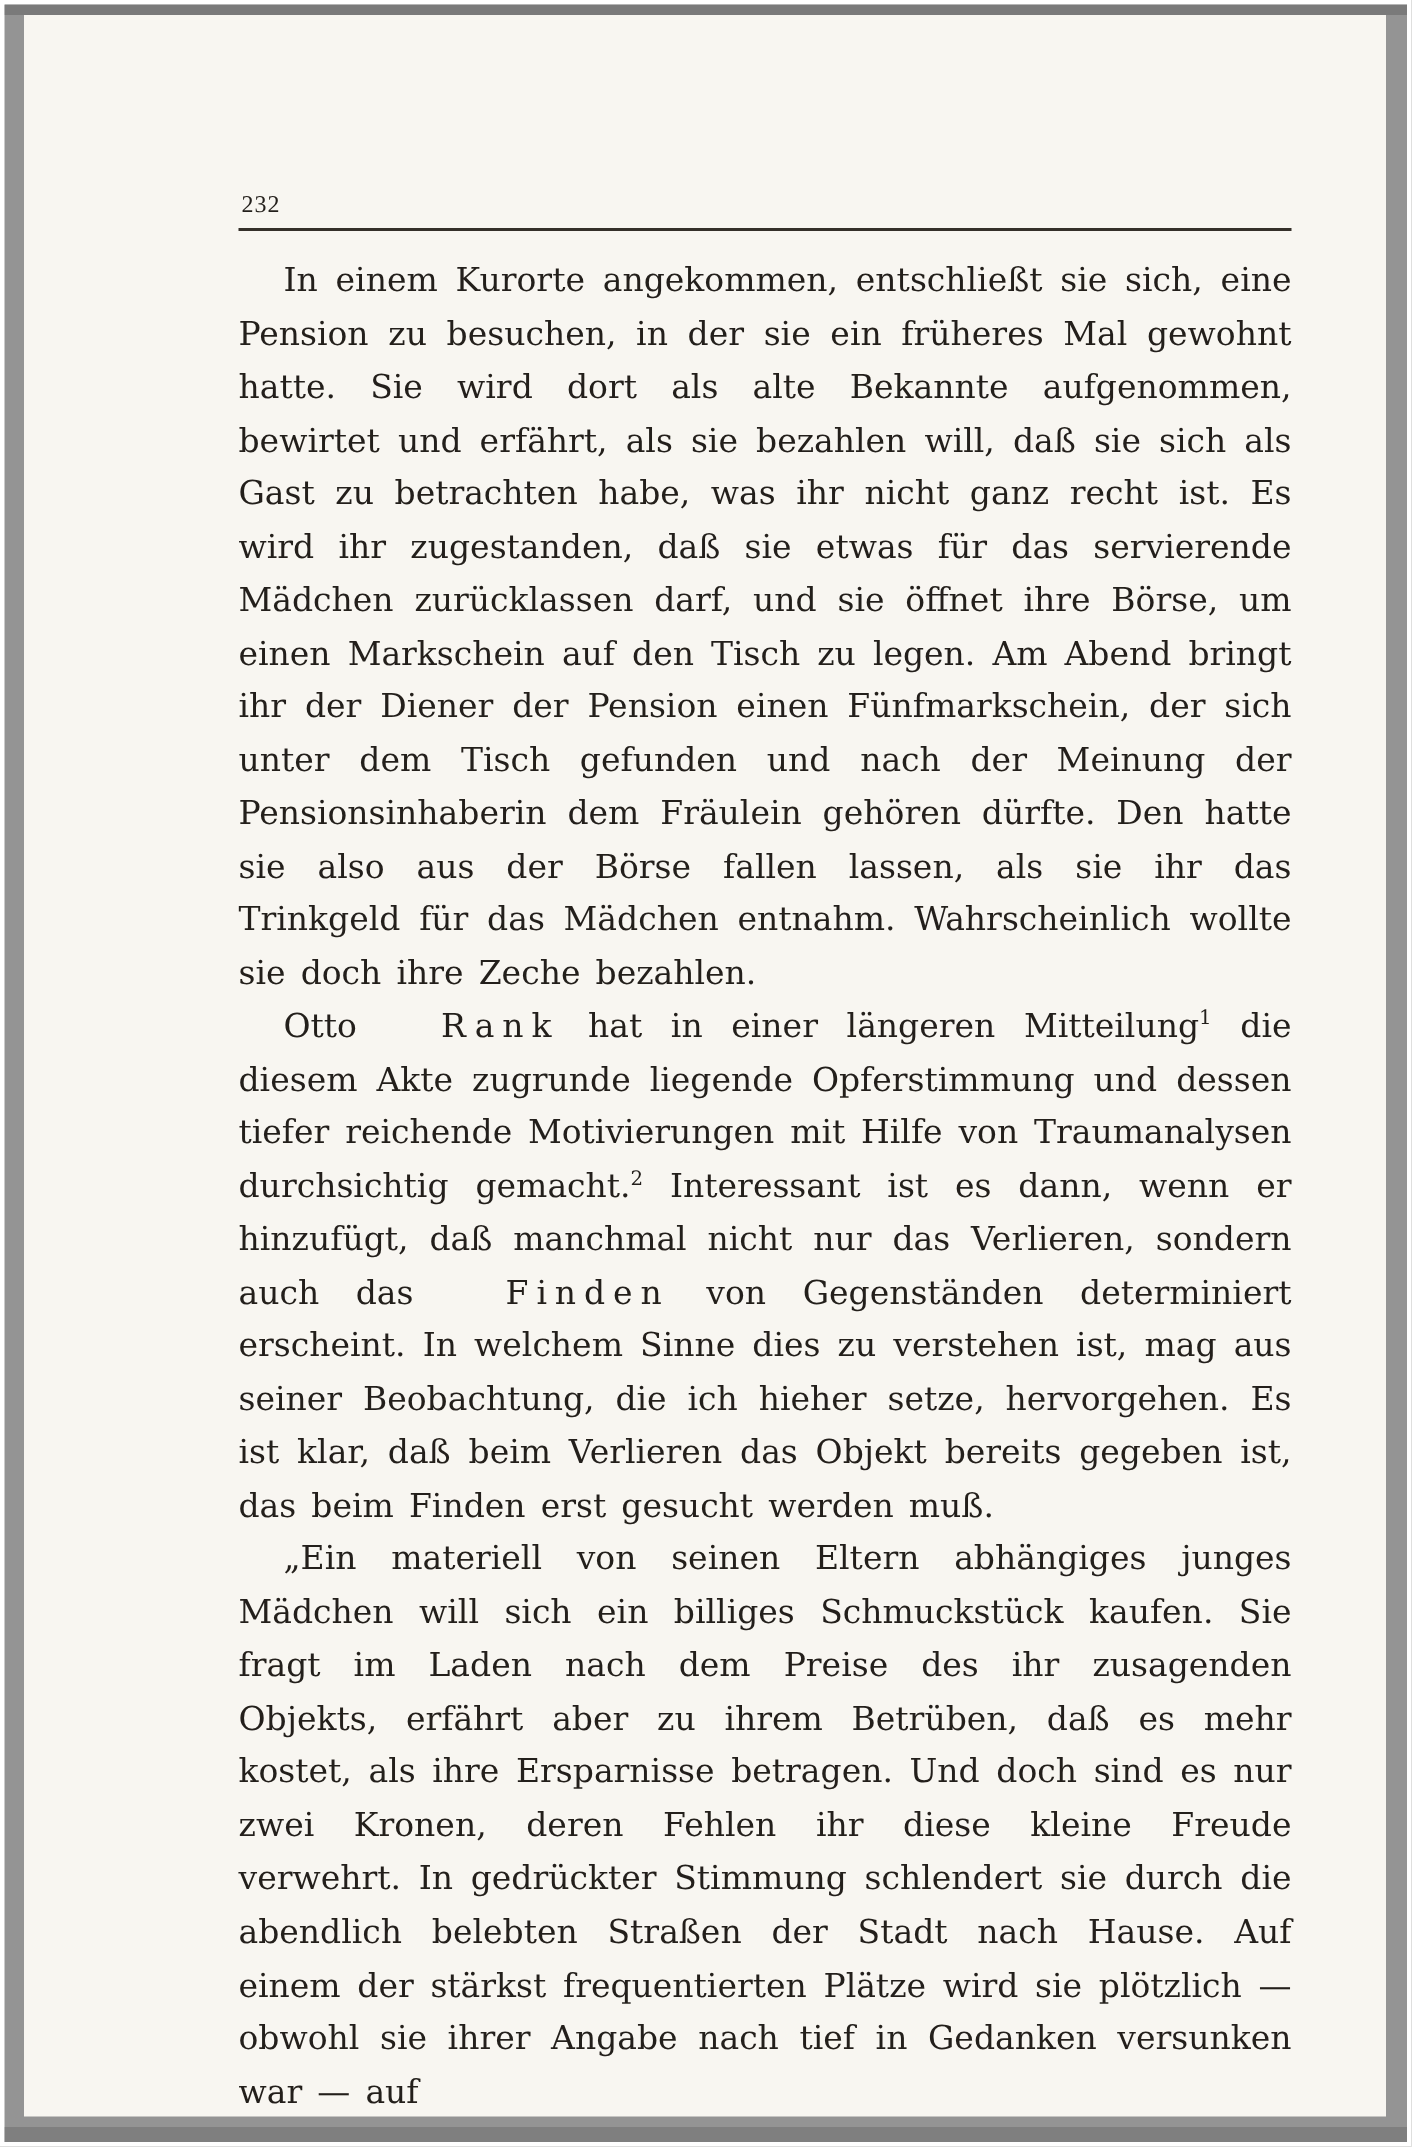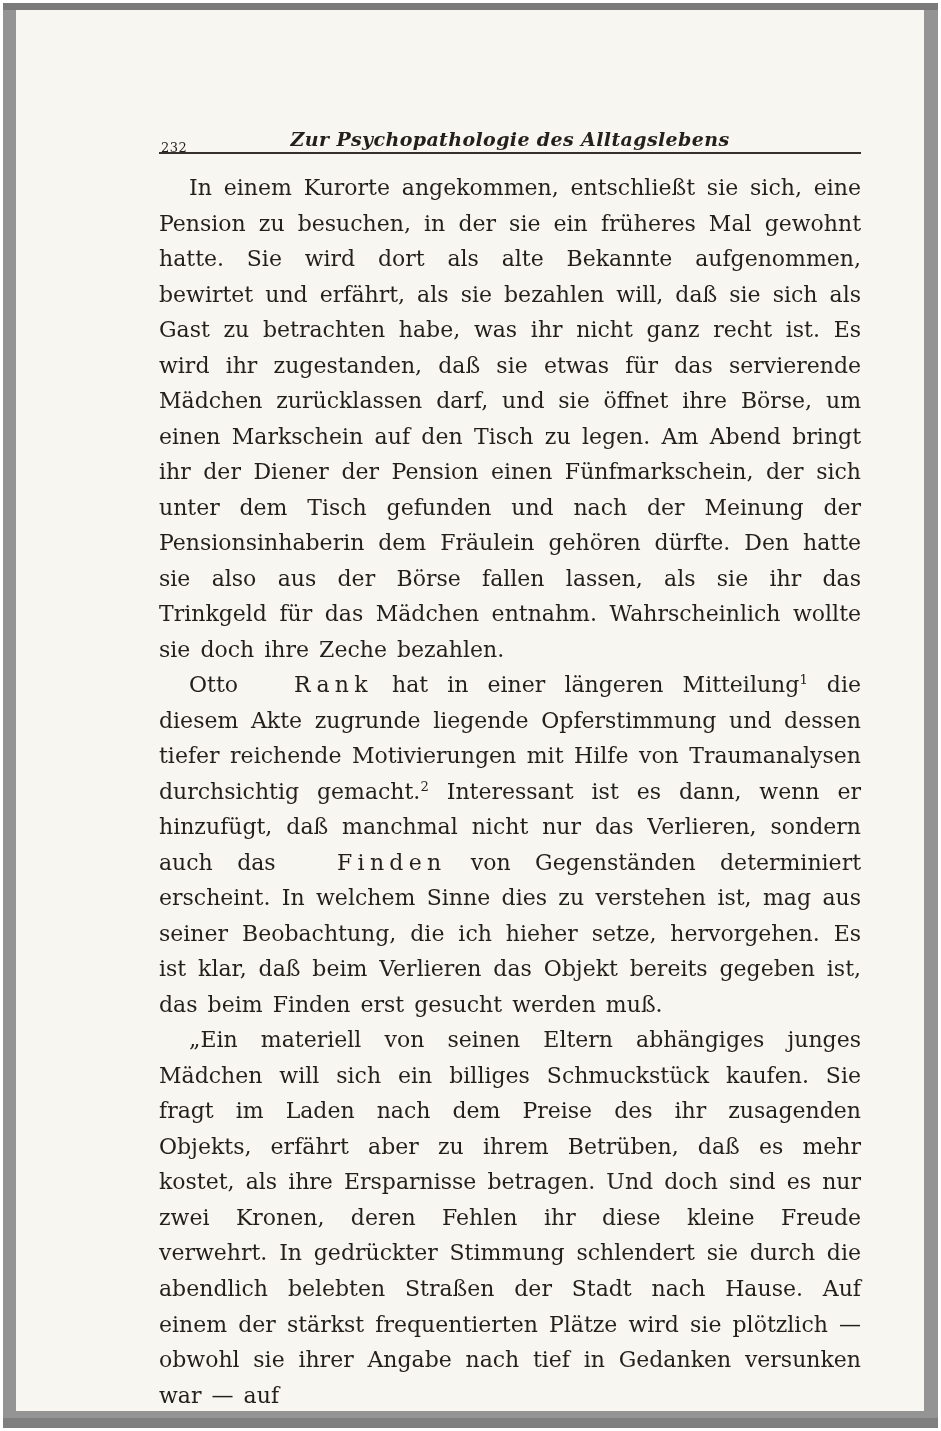--- a/index.html
+++ b/index.html
@@ -45,23 +45,24 @@
   .page-header {
     position: relative;
     padding-bottom: 7px;
     border-bottom: 2px solid #35302a;
     margin-bottom: 16px;
     height: 26px;
   }
   .page-number {
     position: absolute;
     left: 2px;
-    top: 12px;
-    font-size: 13px;
+    top: 0;
+    font-size: 16px;
     letter-spacing: 0.04em;
+    font-family: Liberation Serif, serif;
   }
   .running-title {
     display: block;
     text-align: center;
     font-style: italic;
     font-weight: bold;
     font-size: 19px;
     letter-spacing: 0.02em;
   }
   .page-body p.para {
@@ -100,21 +101,20 @@
   }
 </style>
 </head>
 <body>
 
 <div class="scan">
   <main class="page">
 
     <header class="page-header">
       <span class="page-number">232</span>
-      <span class="running-title">Zur Psychopathologie des Alltagslebens</span>
     </header>
 
     <section class="page-body" id="page-body">
         <p class="para"><span>In einem Kurorte angekommen, entschließt sie sich, eine Pension zu besuchen, in der sie ein früheres Mal gewohnt hatte. Sie wird dort als alte Bekannte aufgenommen, bewirtet und erfährt, als sie bezahlen will, daß sie sich als Gast zu betrachten habe, was ihr nicht ganz recht ist. Es wird ihr zugestanden, daß sie etwas für das servierende Mädchen zurücklassen darf, und sie öffnet ihre Börse, um einen Markschein auf den Tisch zu legen. Am Abend bringt ihr der Diener der Pension einen Fünfmarkschein, der sich unter dem Tisch gefunden und nach der Meinung der Pensionsinhaberin dem Fräulein gehören dürfte. Den hatte sie also aus der Börse fallen lassen, als sie ihr das Trinkgeld für das Mädchen entnahm. Wahrscheinlich wollte sie doch ihre Zeche bezahlen.</span></p>
         <p class="para"><span>Otto </span><span class="spaced">Rank</span><span> hat in einer längeren Mitteilung</span><sup>1</sup><span> die diesem Akte zugrunde liegende Opferstimmung und dessen tiefer reichende Motivierungen mit Hilfe von Traumanalysen durchsichtig gemacht.</span><sup>2</sup><span> Interessant ist es dann, wenn er hinzufügt, daß manchmal nicht nur das Verlieren, sondern auch das </span><span class="spaced">Finden</span><span> von Gegenständen determiniert erscheint. In welchem Sinne dies zu verstehen ist, mag aus seiner Beobachtung, die ich hieher setze, hervorgehen. Es ist klar, daß beim Verlieren das Objekt bereits gegeben ist, das beim Finden erst gesucht werden muß.</span></p>
         <p class="para"><span>„Ein materiell von seinen Eltern abhängiges junges Mädchen will sich ein billiges Schmuckstück kaufen. Sie fragt im Laden nach dem Preise des ihr zusagenden Objekts, erfährt aber zu ihrem Betrüben, daß es mehr kostet, als ihre Ersparnisse betragen. Und doch sind es nur zwei Kronen, deren Fehlen ihr diese kleine Freude verwehrt. In gedrückter Stimmung schlendert sie durch die abendlich belebten Straßen der Stadt nach Hause. Auf einem der stärkst frequentierten Plätze wird sie plötzlich — obwohl sie ihrer Angabe nach tief in Gedanken versunken war — auf</span></p>
       </section>
 
     <div class="footnote-rule"></div>
 

